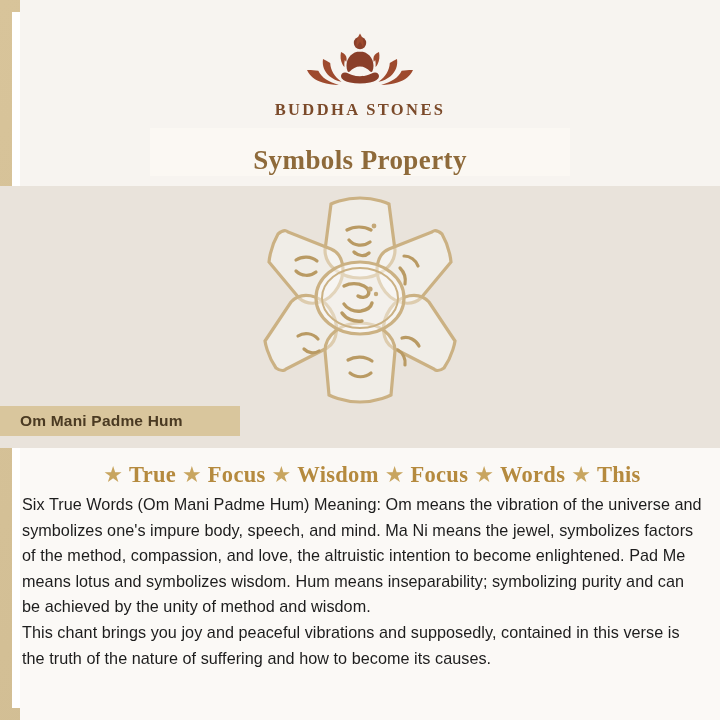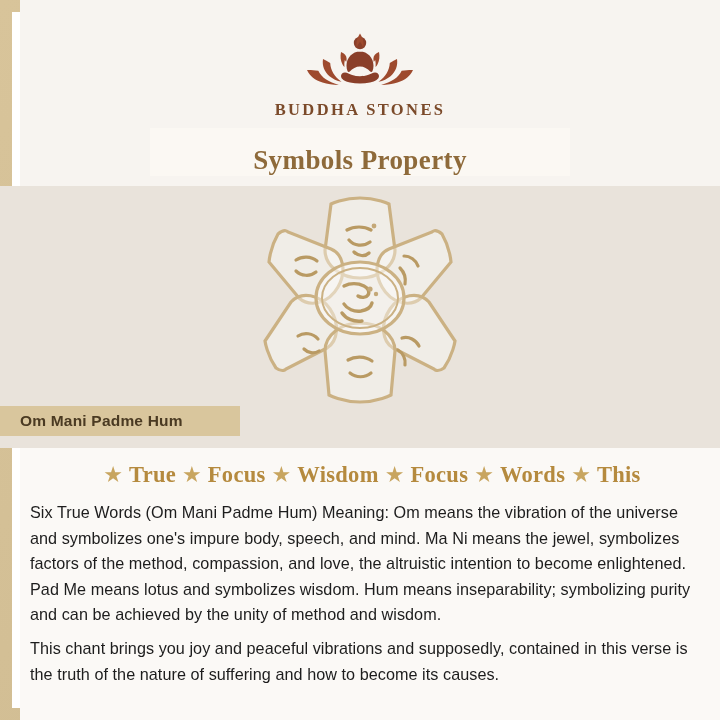--- a/index.html
+++ b/index.html
@@ -152,21 +152,21 @@
   .body-text {
     position: absolute;
     left: 22px; top: 492px;
     width: 680px;
     font-size: 16.2px;
     line-height: 25.6px;
     color: #1d1d1d;
     letter-spacing: 0.05px;
   }
   .body-text p {
-    margin: 8px;
+    margin: 0;
   }
 </style>
 </head>
 <body>
 
 <div class="page">
 
   <div class="frame-outer"></div>
   <div class="frame-inner"></div>
   <div class="content-bg"></div>

